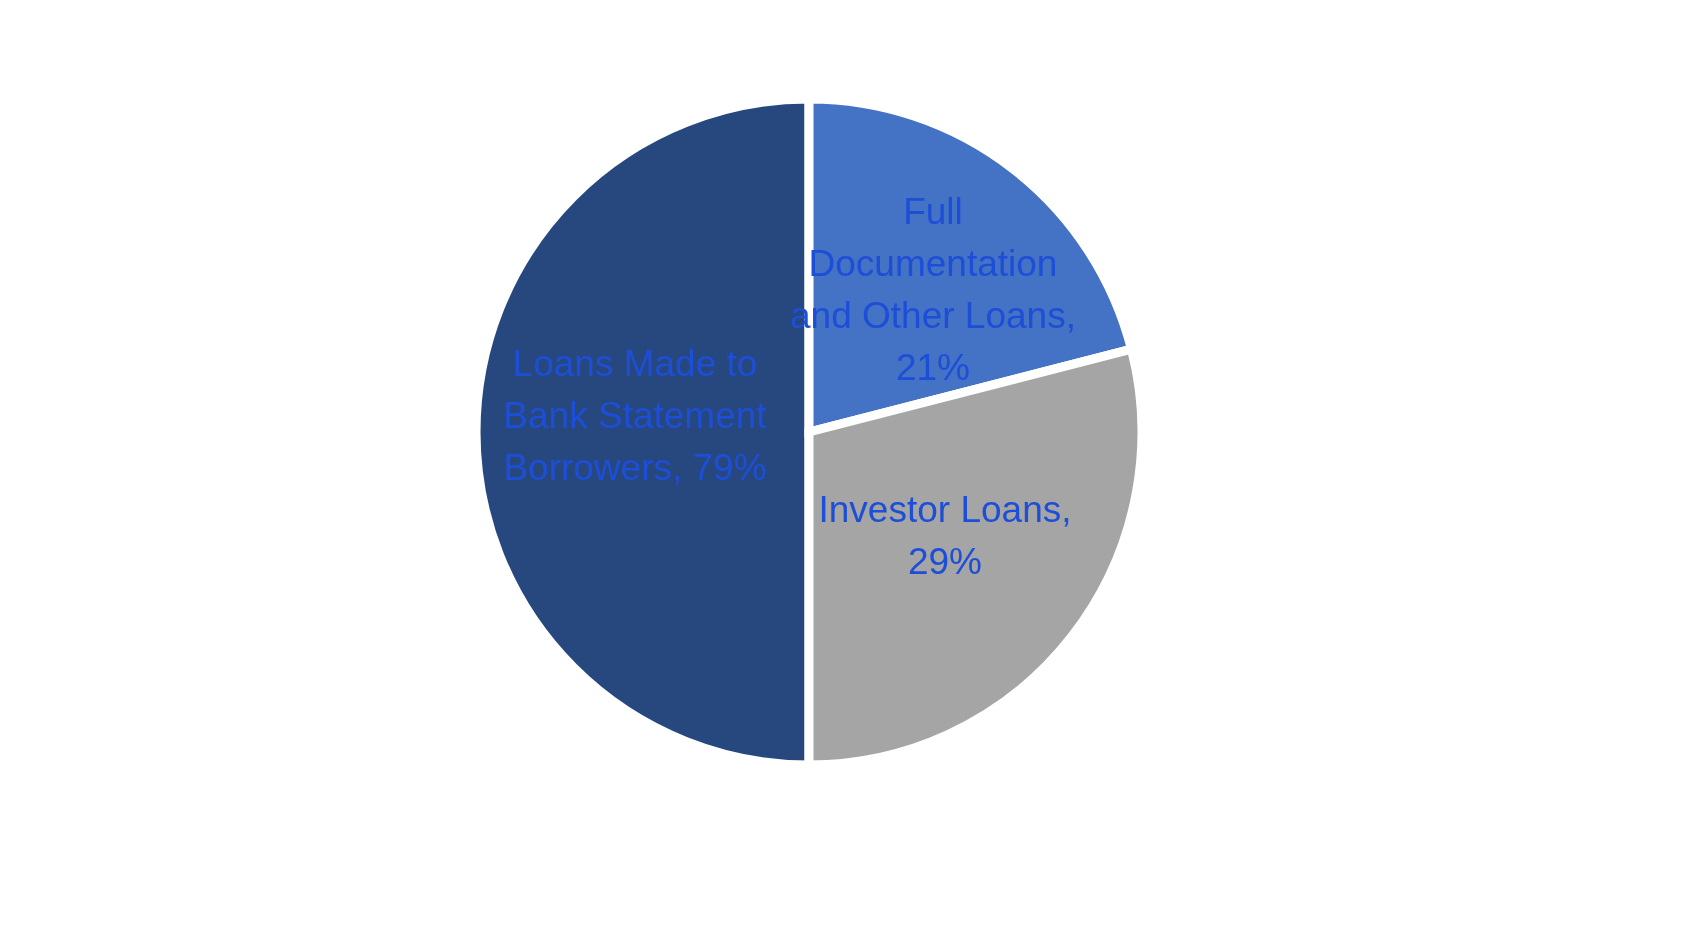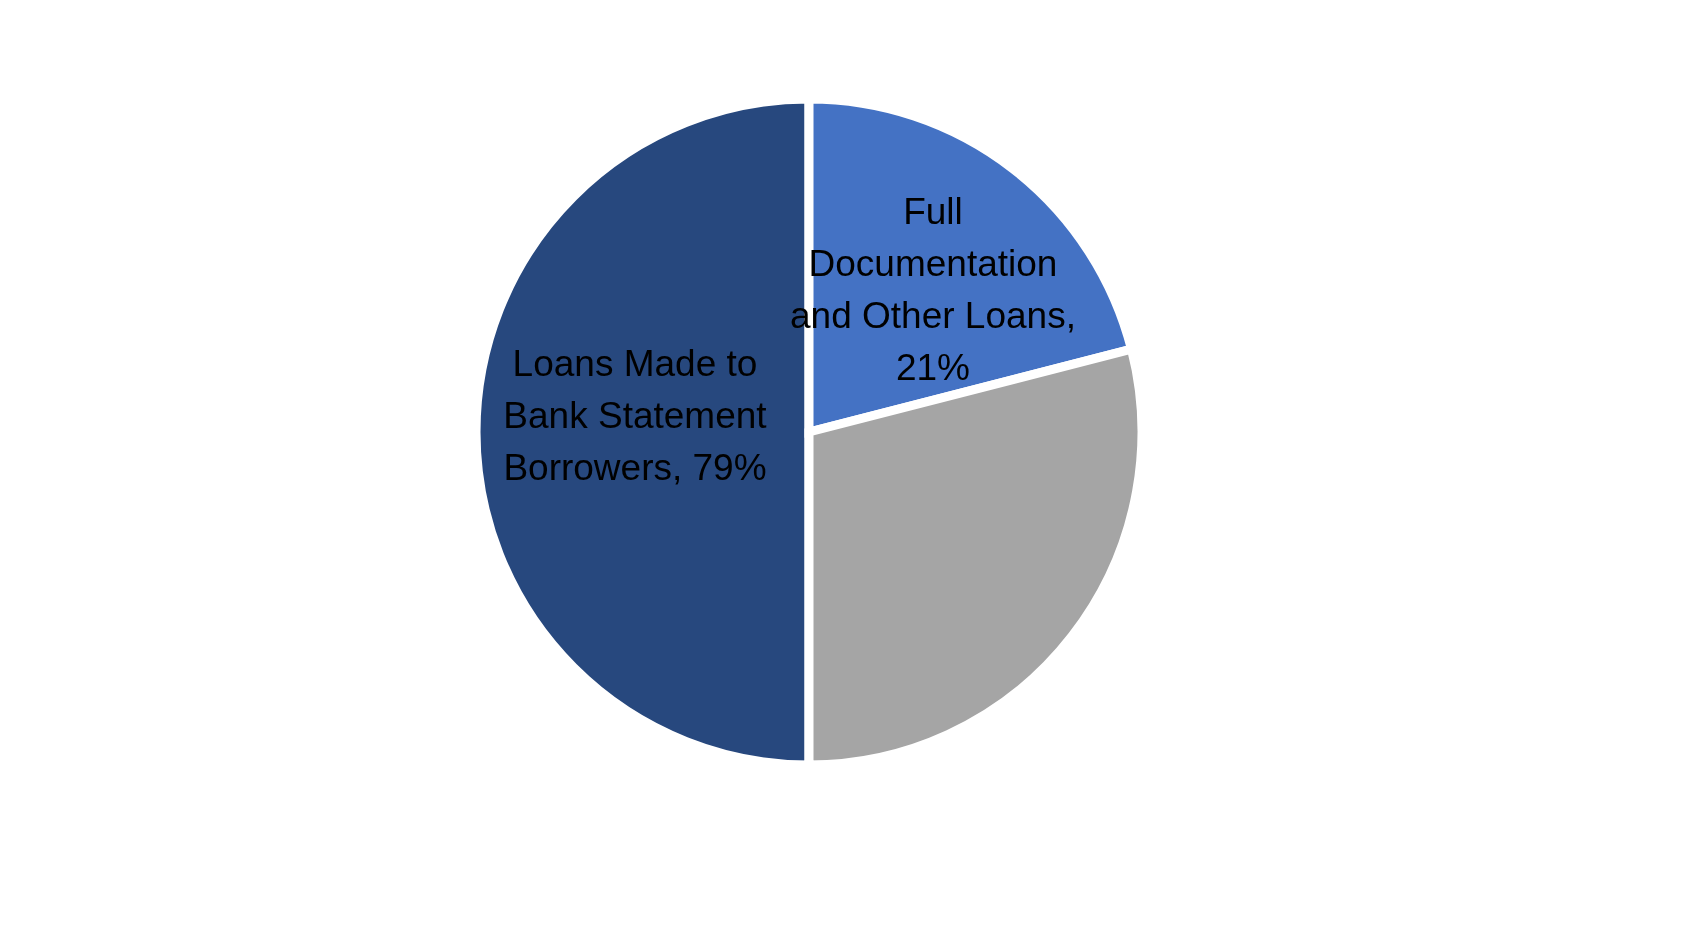--- a/index.html
+++ b/index.html
@@ -22,21 +22,21 @@
   #pie-svg {
     position: absolute;
     left: 0;
     top: 0;
     width: 1703px;
     height: 942px;
     display: block;
   }
   .slice-label {
     position: absolute;
-    color: #000000;
+    color: #1d4ed8;
     font-family: "Liberation Sans", sans-serif;
     font-size: 37px;
     line-height: 52px;
     text-align: center;
     white-space: pre-line;
     letter-spacing: 0px;
     pointer-events: none;
   }
   #label-bank-statement {
     left: 470px;
@@ -70,14 +70,16 @@
 
   <div class="slice-label" id="label-bank-statement">Loans Made to
 Bank Statement
 Borrowers, 79%</div>
 
   <div class="slice-label" id="label-full-doc">Full
 Documentation
 and Other Loans,
 21%</div>
 
+  <div class="slice-label" id="label-investor">Investor Loans,
+29%</div>
 
 </div>
 
 </body></html>

